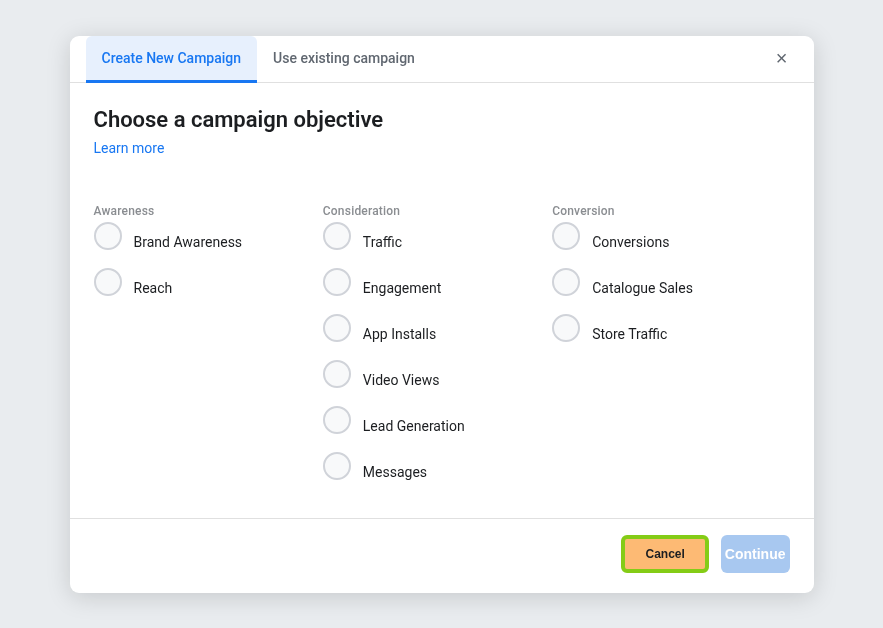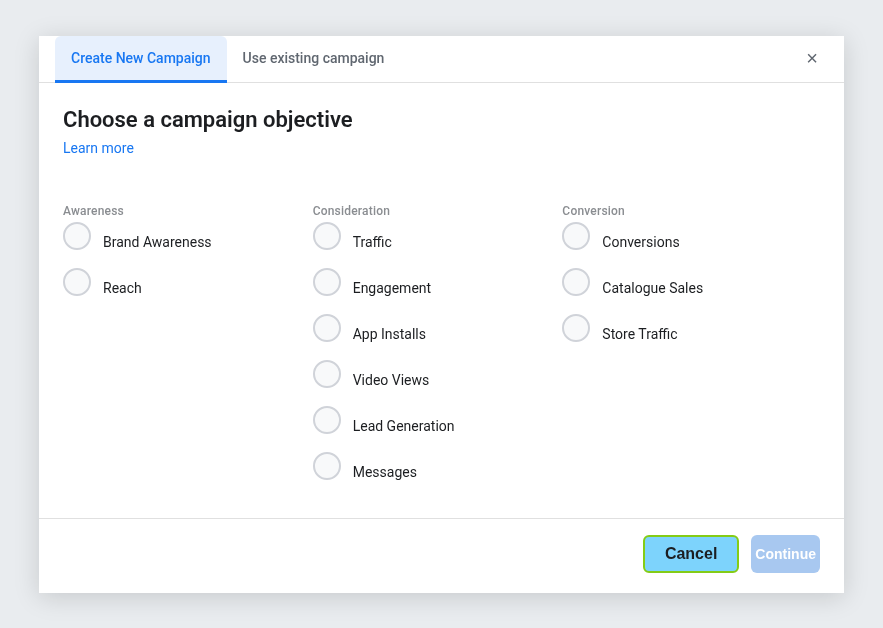--- a/index.html
+++ b/index.html
@@ -20,22 +20,22 @@
     .modal-overlay {
       display: flex;
       align-items: center;
       justify-content: center;
       width: 883px;
       height: 628px;
     }
 
     .modal {
       background: #ffffff;
-      border-radius: 0;
-      width: 805px;
+      border-radius: 9px;
+      width: 744px;
       box-shadow: 0 4px 24px rgba(0,0,0,0.15);
       overflow: hidden;
     }
 
     .modal-tabs {
       display: flex;
       align-items: center;
       border-bottom: 1px solid #e0e0e0;
       padding: 0 16px;
       position: relative;
@@ -144,25 +144,25 @@
     .modal-footer {
       display: flex;
       justify-content: flex-end;
       gap: 12px;
       padding: 16px 24px 20px 24px;
       border-top: 1px solid #e0e0e0;
     }
 
     .btn-cancel {
       padding: 8px 20px;
-      font-size: 16px;
+      font-size: 12px;
       font-weight: 600;
       color: #1c1e21;
-      background: #7dd3fc;
-      border: 2px solid #84cc16;
+      background: #fdba74;
+      border: 4px solid #84cc16;
       border-radius: 6px;
       cursor: pointer;
     }
 
     .btn-continue {
       padding: 8px 4px;
       font-size: 14px;
       font-weight: 600;
       color: #ffffff;
       background: #a8c8f0;

